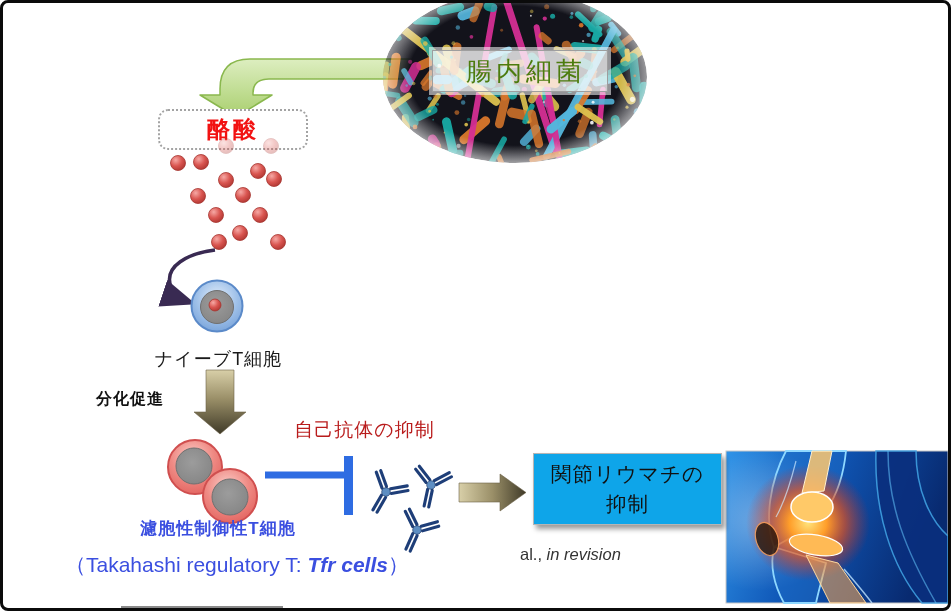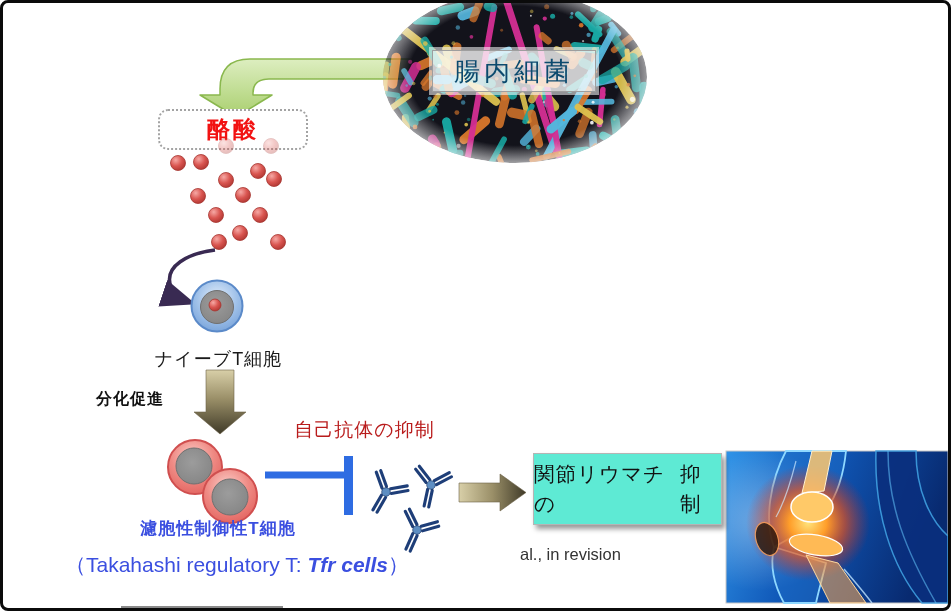--- a/index.html
+++ b/index.html
@@ -3,35 +3,35 @@
 <meta charset="utf-8">
 <style>
   html,body{margin:0;padding:0;background:#fff;font-family:"Liberation Sans","DejaVu Sans",sans-serif;}
   #slide{position:relative;width:951px;height:611px;box-sizing:border-box;border:3px solid #0b0b0b;border-radius:8px;background:#fff;overflow:hidden;}
   .abs{position:absolute;}
   .svgfull{position:absolute;left:0;top:0;width:951px;height:611px;pointer-events:none;}
   .z1{z-index:1}.z2{z-index:2}.z3{z-index:3}.z4{z-index:4}.z5{z-index:5}
 
   #gut-label{left:429px;top:47px;width:162px;height:40px;display:flex;align-items:center;justify-content:center;
     background:rgba(255,255,255,.78);border:1px solid #9e9e9e;box-shadow:0 0 0 3px rgba(255,255,255,.55);
-    font-size:26px;letter-spacing:4px;color:#0c4a6e;}
+    font-size:26px;letter-spacing:4px;color:#4d7c0f;padding-left:12px;}
   #butyrate-box{left:155px;top:106px;width:146px;height:37px;display:flex;align-items:center;justify-content:center;
     background:#fff;border:2px dotted #a3a3a3;border-radius:10px;
     font-size:23px;font-weight:bold;letter-spacing:3px;color:#f21212;}
   #naive-label{left:128px;top:344px;width:175px;text-align:center;font-size:18px;color:#1a1a1a;letter-spacing:1px;}
   #diff-label{left:93px;top:386px;font-size:16px;font-weight:bold;color:#111;letter-spacing:1px;}
   #auto-label{left:264px;top:414px;width:195px;text-align:center;font-size:19px;color:#b91c1c;letter-spacing:1px;}
-  #outcome-box{left:530px;top:450px;width:187px;height:70px;background:#5eead4;border:1px solid #b5b5b5;
-    box-shadow:3px 4px 5px rgba(0,0,0,.40);display:flex;align-items:center;justify-content:center;
+  #outcome-box{left:530px;top:450px;width:187px;height:70px;background:#0ea5e9;border:1px solid #b5b5b5;
+    box-shadow:3px 4px 5px rgba(0,0,0,.40);display:flex;flex-direction:column;align-items:center;justify-content:center;
     font-size:20.5px;color:#111;line-height:1.45;letter-spacing:1px;}
   #tfr-jp{left:65px;top:514px;width:300px;text-align:center;font-size:17px;font-weight:600;color:#3b4fe0;letter-spacing:1px;}
   #tfr-en{left:3px;top:548px;width:462px;text-align:center;font-size:21px;color:#3b4fe0;}
   #tfr-en .b{font-weight:bold;font-style:italic;}
   #citation{left:517px;top:540px;width:195px;font-size:16.5px;color:#333;line-height:1.45;}
-  #citation .it{text-align:center;}
+  #citation .it{font-style:italic;text-align:center;}
   #footer-line{left:118px;top:603px;width:162px;height:2px;background:#8a8a8a;}
 </style>
 </head>
 <body>
 
 <div id="slide">
 
   <svg class="svgfull z1">
     <defs>
       <linearGradient id="gradGreen" x1="0" y1="0" x2="0" y2="1">

